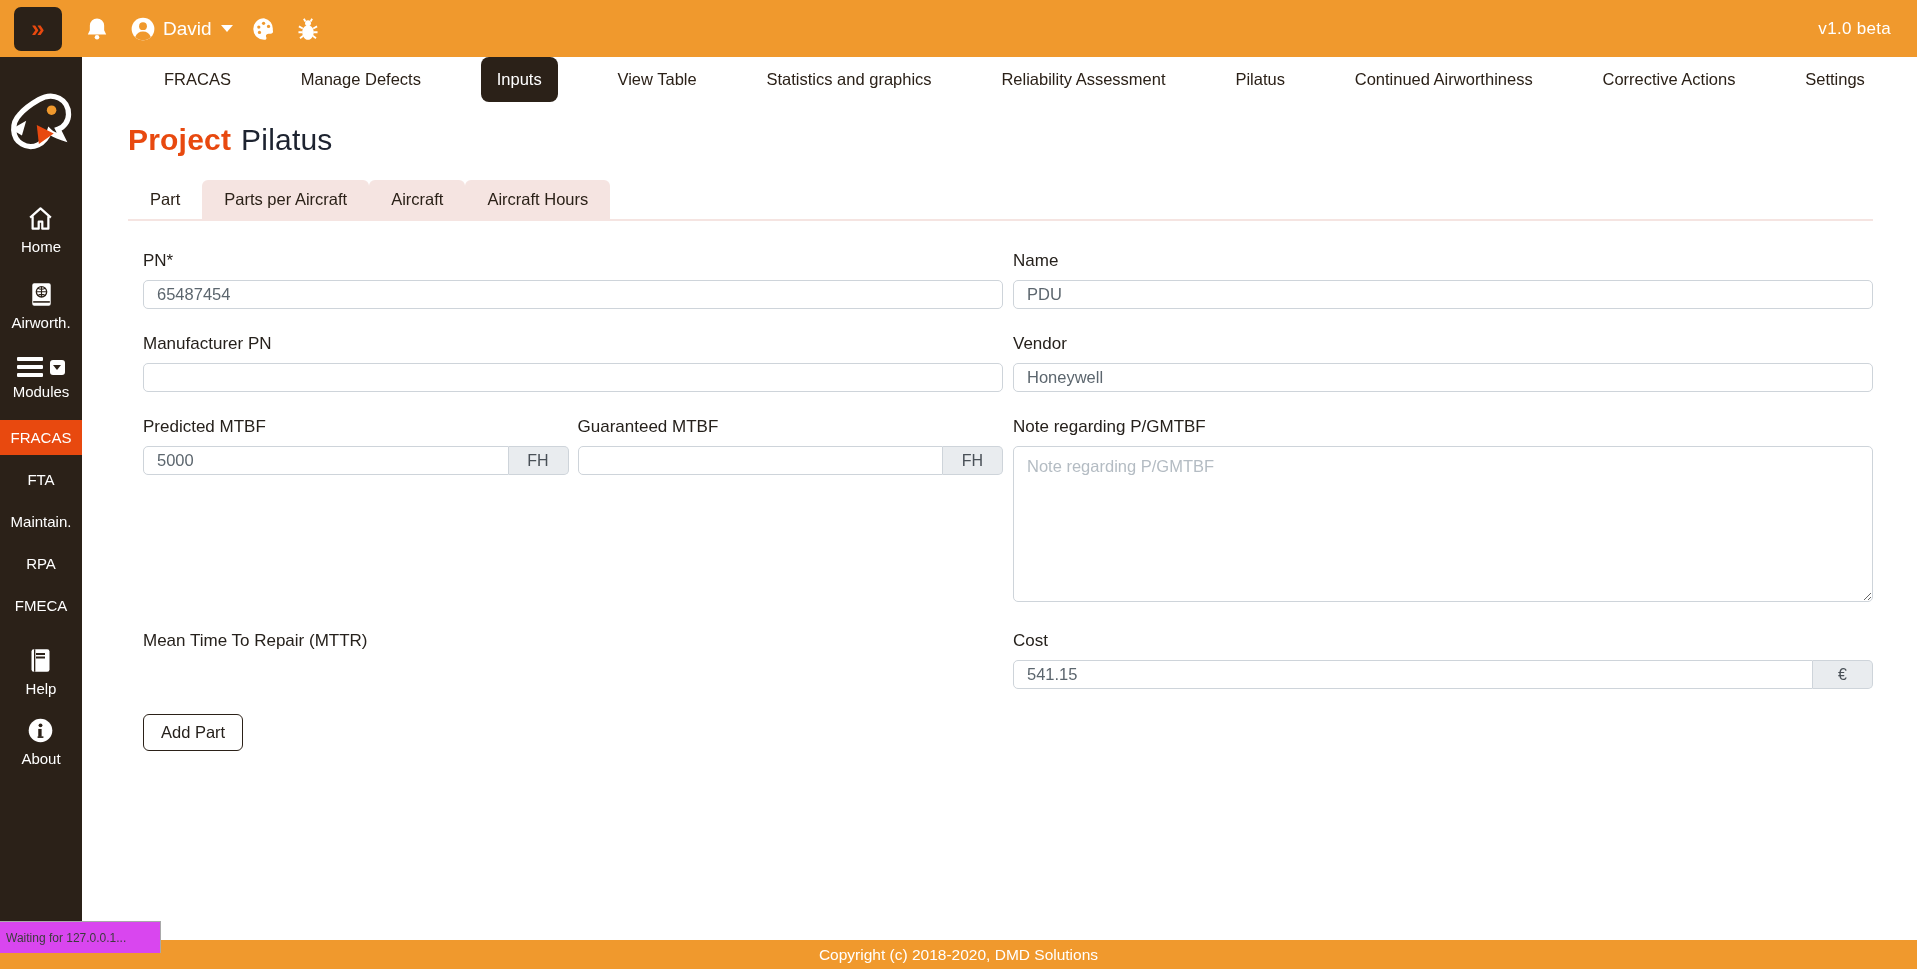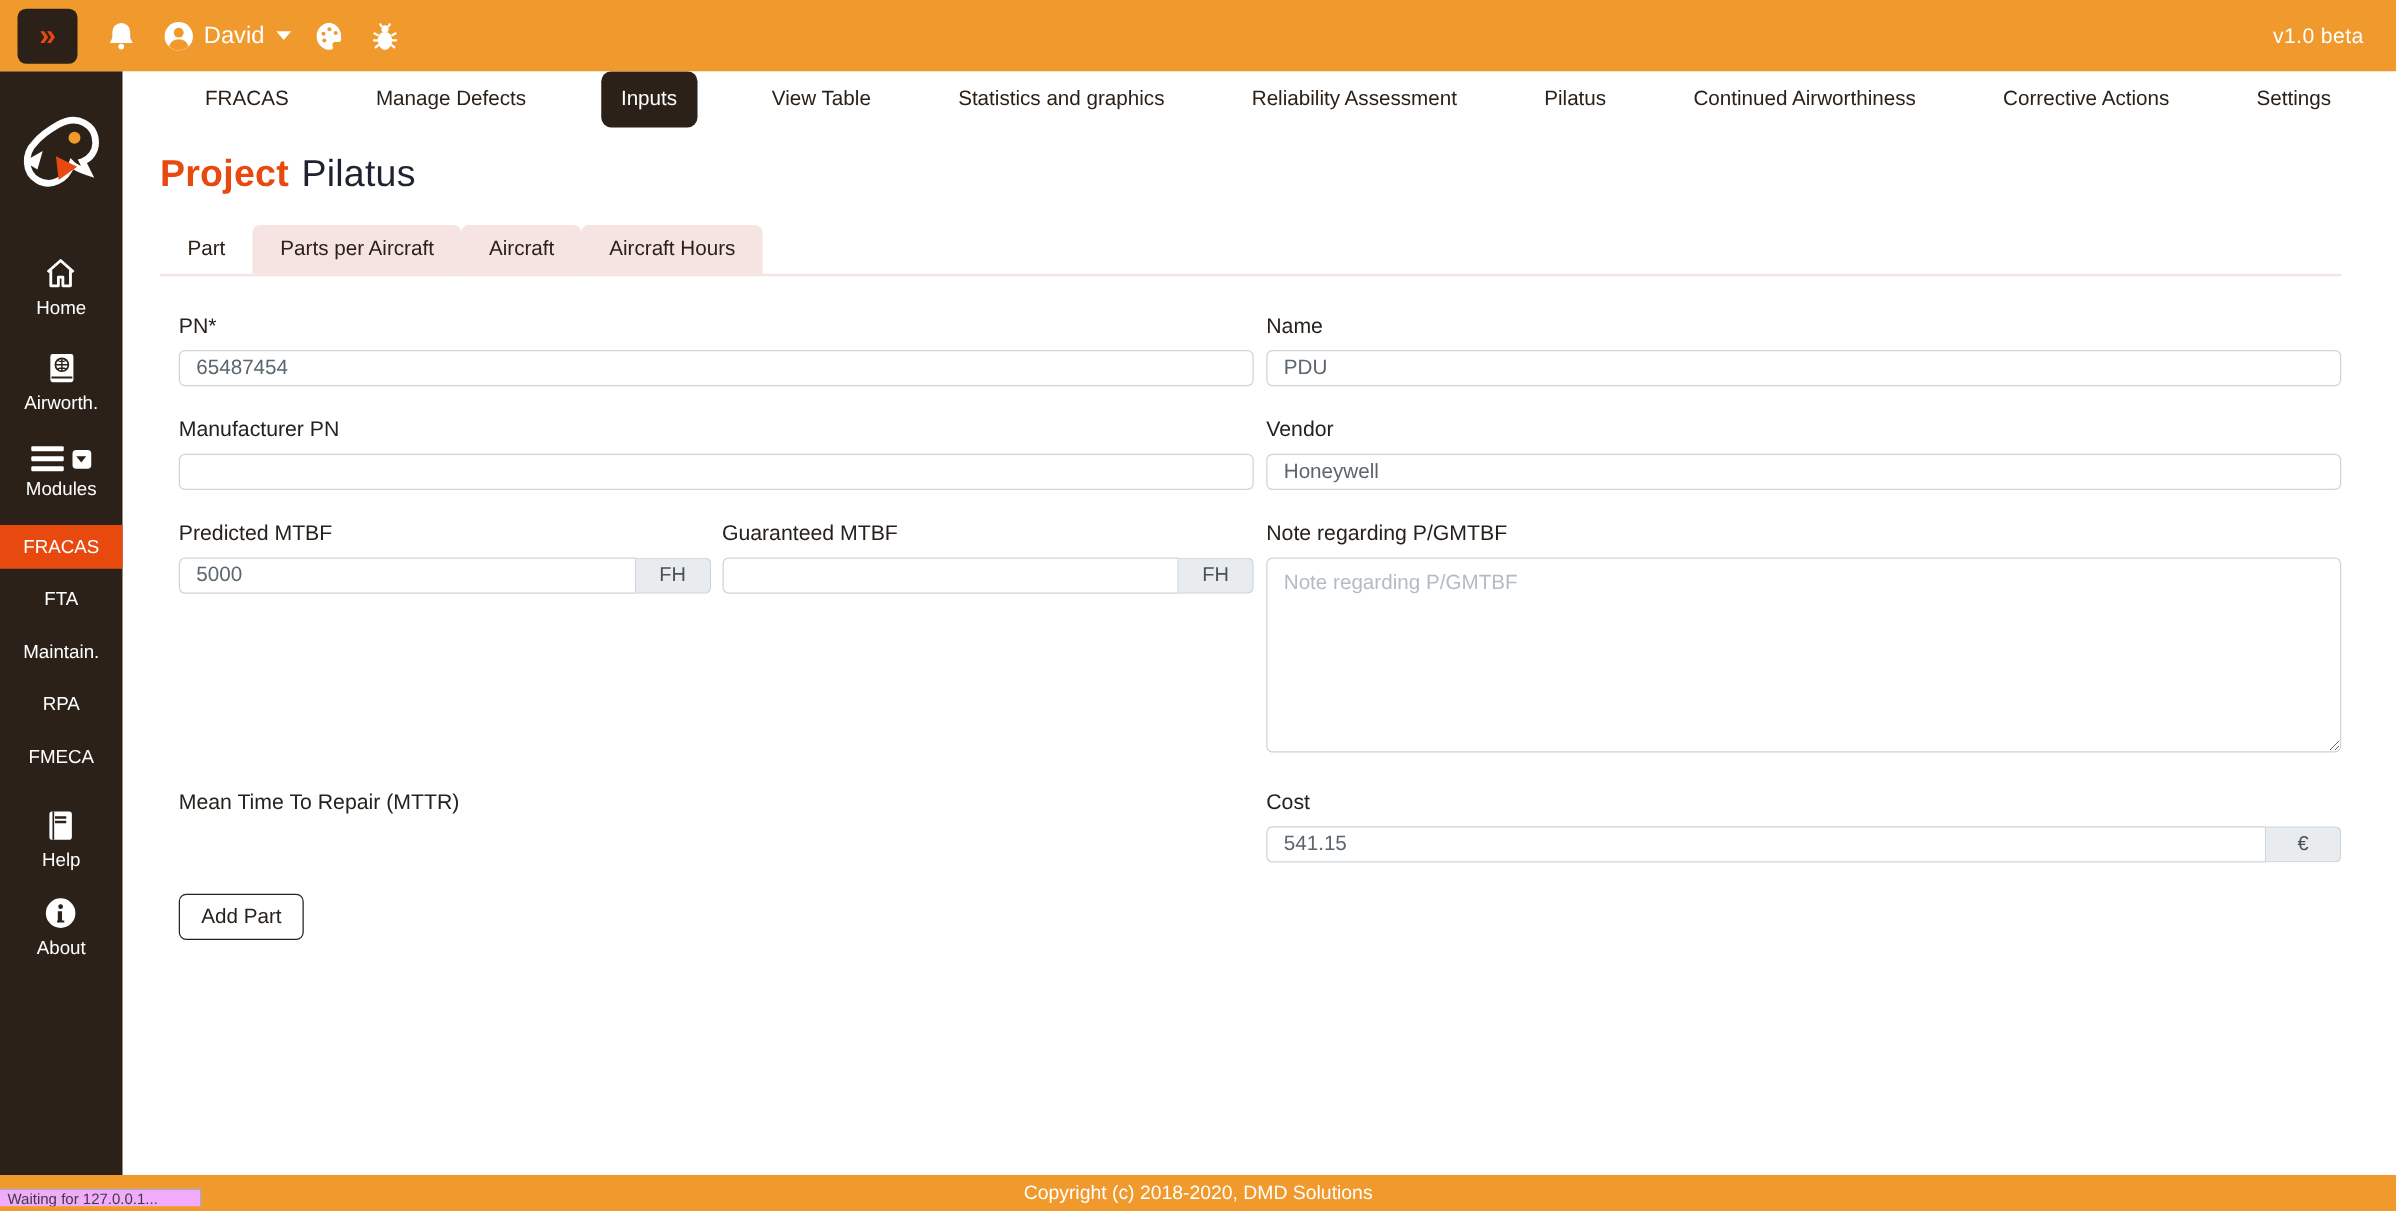--- a/index.html
+++ b/index.html
@@ -26,21 +26,21 @@
     margin-right:20px; line-height:1;
   }
   .tb-icon{width:30px; height:30px; display:flex; align-items:center; justify-content:center; cursor:pointer;}
   .tb-icon svg{width:26px; height:26px; display:block;}
   .user-chip{display:flex; align-items:center; gap:7px; margin:0 16px 0 18px; cursor:pointer; font-size:19px;}
   .caret{width:0; height:0; border-left:6px solid transparent; border-right:6px solid transparent; border-top:7px solid #fff; margin-left:2px;}
   .topbar .gap{width:14px;}
   .version{margin-left:auto; font-size:17px; letter-spacing:.3px;}
   
   .sidebar{
-    position:absolute; top:57px; left:0; width:98px; bottom:29px;
+    position:absolute; top:57px; left:0; width:82px; bottom:29px;
     background:var(--dark); color:#fff; display:flex; flex-direction:column;
     align-items:center; z-index:3; font-size:15px;
   }
   .logo{margin-top:32px; width:68px; height:72px;}
   .side-group{display:flex; flex-direction:column; align-items:center; cursor:pointer;}
   .side-group .lbl{margin-top:6px;}
   .g-home{margin-top:44px;}
   .g-air{margin-top:26px;}
   .g-mod{margin-top:26px;}
   .mod-icon-row{display:flex; align-items:center; gap:7px;}
@@ -98,22 +98,22 @@
     padding:8px 17px; font-size:16.5px; color:#26211c; cursor:pointer;
     font-family:"Liberation Sans","DejaVu Sans",sans-serif;
   }
   
   .footer{
     position:absolute; left:0; right:0; bottom:0; height:29px; background:var(--orange);
     color:#fff; display:flex; align-items:center; justify-content:center;
     font-size:15.5px; z-index:2;
   }
   .statusbar{
-    position:absolute; left:0; bottom:4px; height:14px; width:161px; z-index:6;
-    background:#f0abfc; border:1px solid #a9a9a9; border-left:none; border-bottom:none;
+    position:absolute; left:0; bottom:16px; height:32px; width:161px; z-index:6;
+    background:#d946ef; border:1px solid #a9a9a9; border-left:none; border-bottom:none;
     font-size:12px; color:#3c3c3c; display:flex; align-items:center; padding:0 6px;
     white-space:nowrap; overflow:hidden;
   }
 </style>
 </head>
 <body>
 
 <header class="topbar">
   <button class="collapse-btn">»</button>
   <span class="tb-icon">

